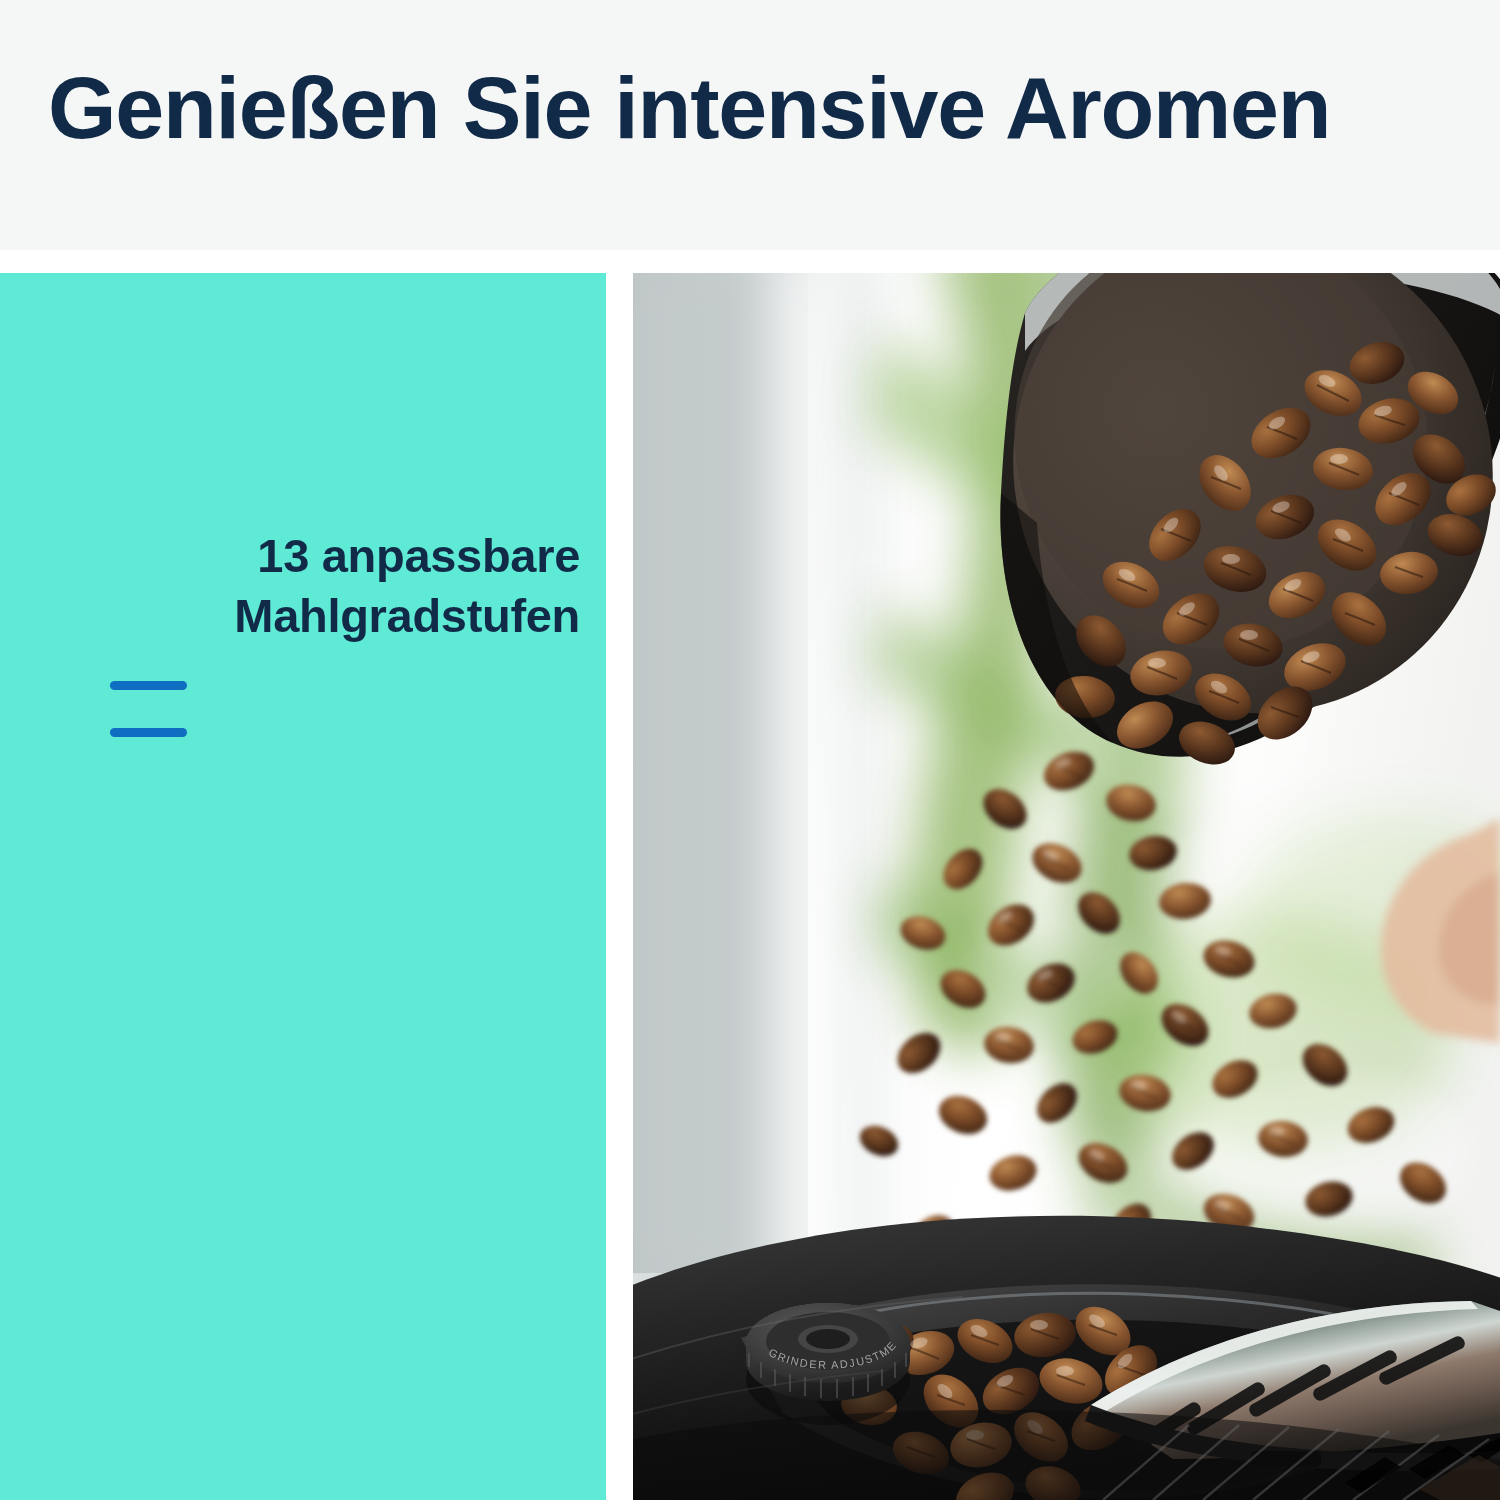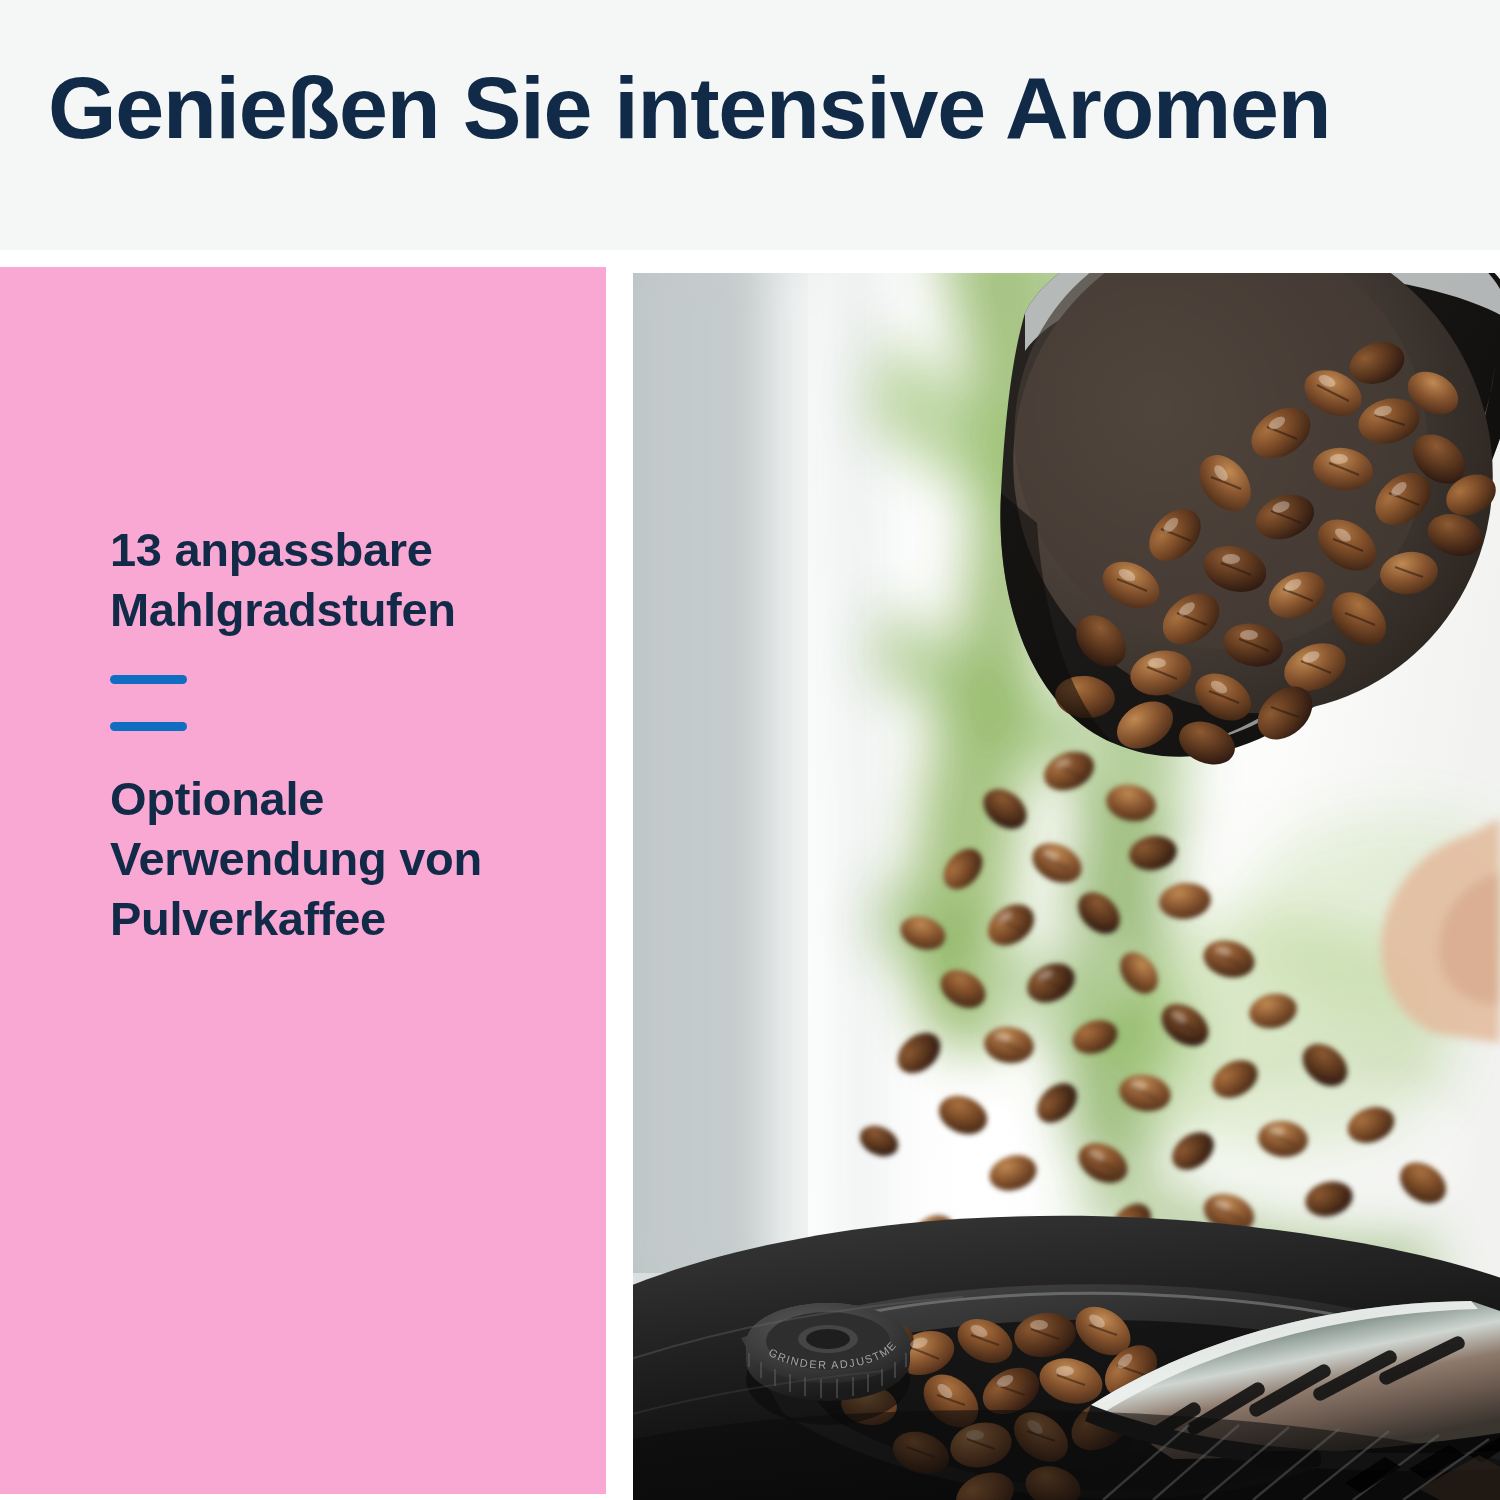--- a/index.html
+++ b/index.html
@@ -41,25 +41,26 @@
     letter-spacing: -1.2px;
     color: #112a48;
     white-space: nowrap;
     text-align: right;
   }
 
   
   .left-panel {
     position: absolute;
     left: 0;
-    top: 267px;
+    top: 273px;
     width: 606px;
     height: 1227px;
-    background: #f9a8d4;
+    background: #5eead4;
     box-sizing: border-box;
+    text-align: right;
   }
   .features {
     position: absolute;
     left: 110px;
     top: 253px;
     width: 470px;
   }
   .feature-text {
     font-size: 47px;
     line-height: 1.27;
@@ -99,21 +100,20 @@
   <div class="left-panel">
     <div class="features">
 
       <div class="feature-text">13 anpassbare Mahlgradstufen</div>
 
       <div class="divider"></div>
 
 
       <div class="divider"></div>
 
-      <div class="feature-text">Optionale Verwendung von Pulverkaffee</div>
     </div>
 
   </div>
 
   <div class="photo">
     <svg viewBox="0 0 867 1227" width="867" height="1227" aria-hidden="true">
       <defs>
 
         <linearGradient id="gWall" x1="0" y1="0" x2="1" y2="0.25">
           <stop offset="0%" stop-color="#c6cccd"></stop>

